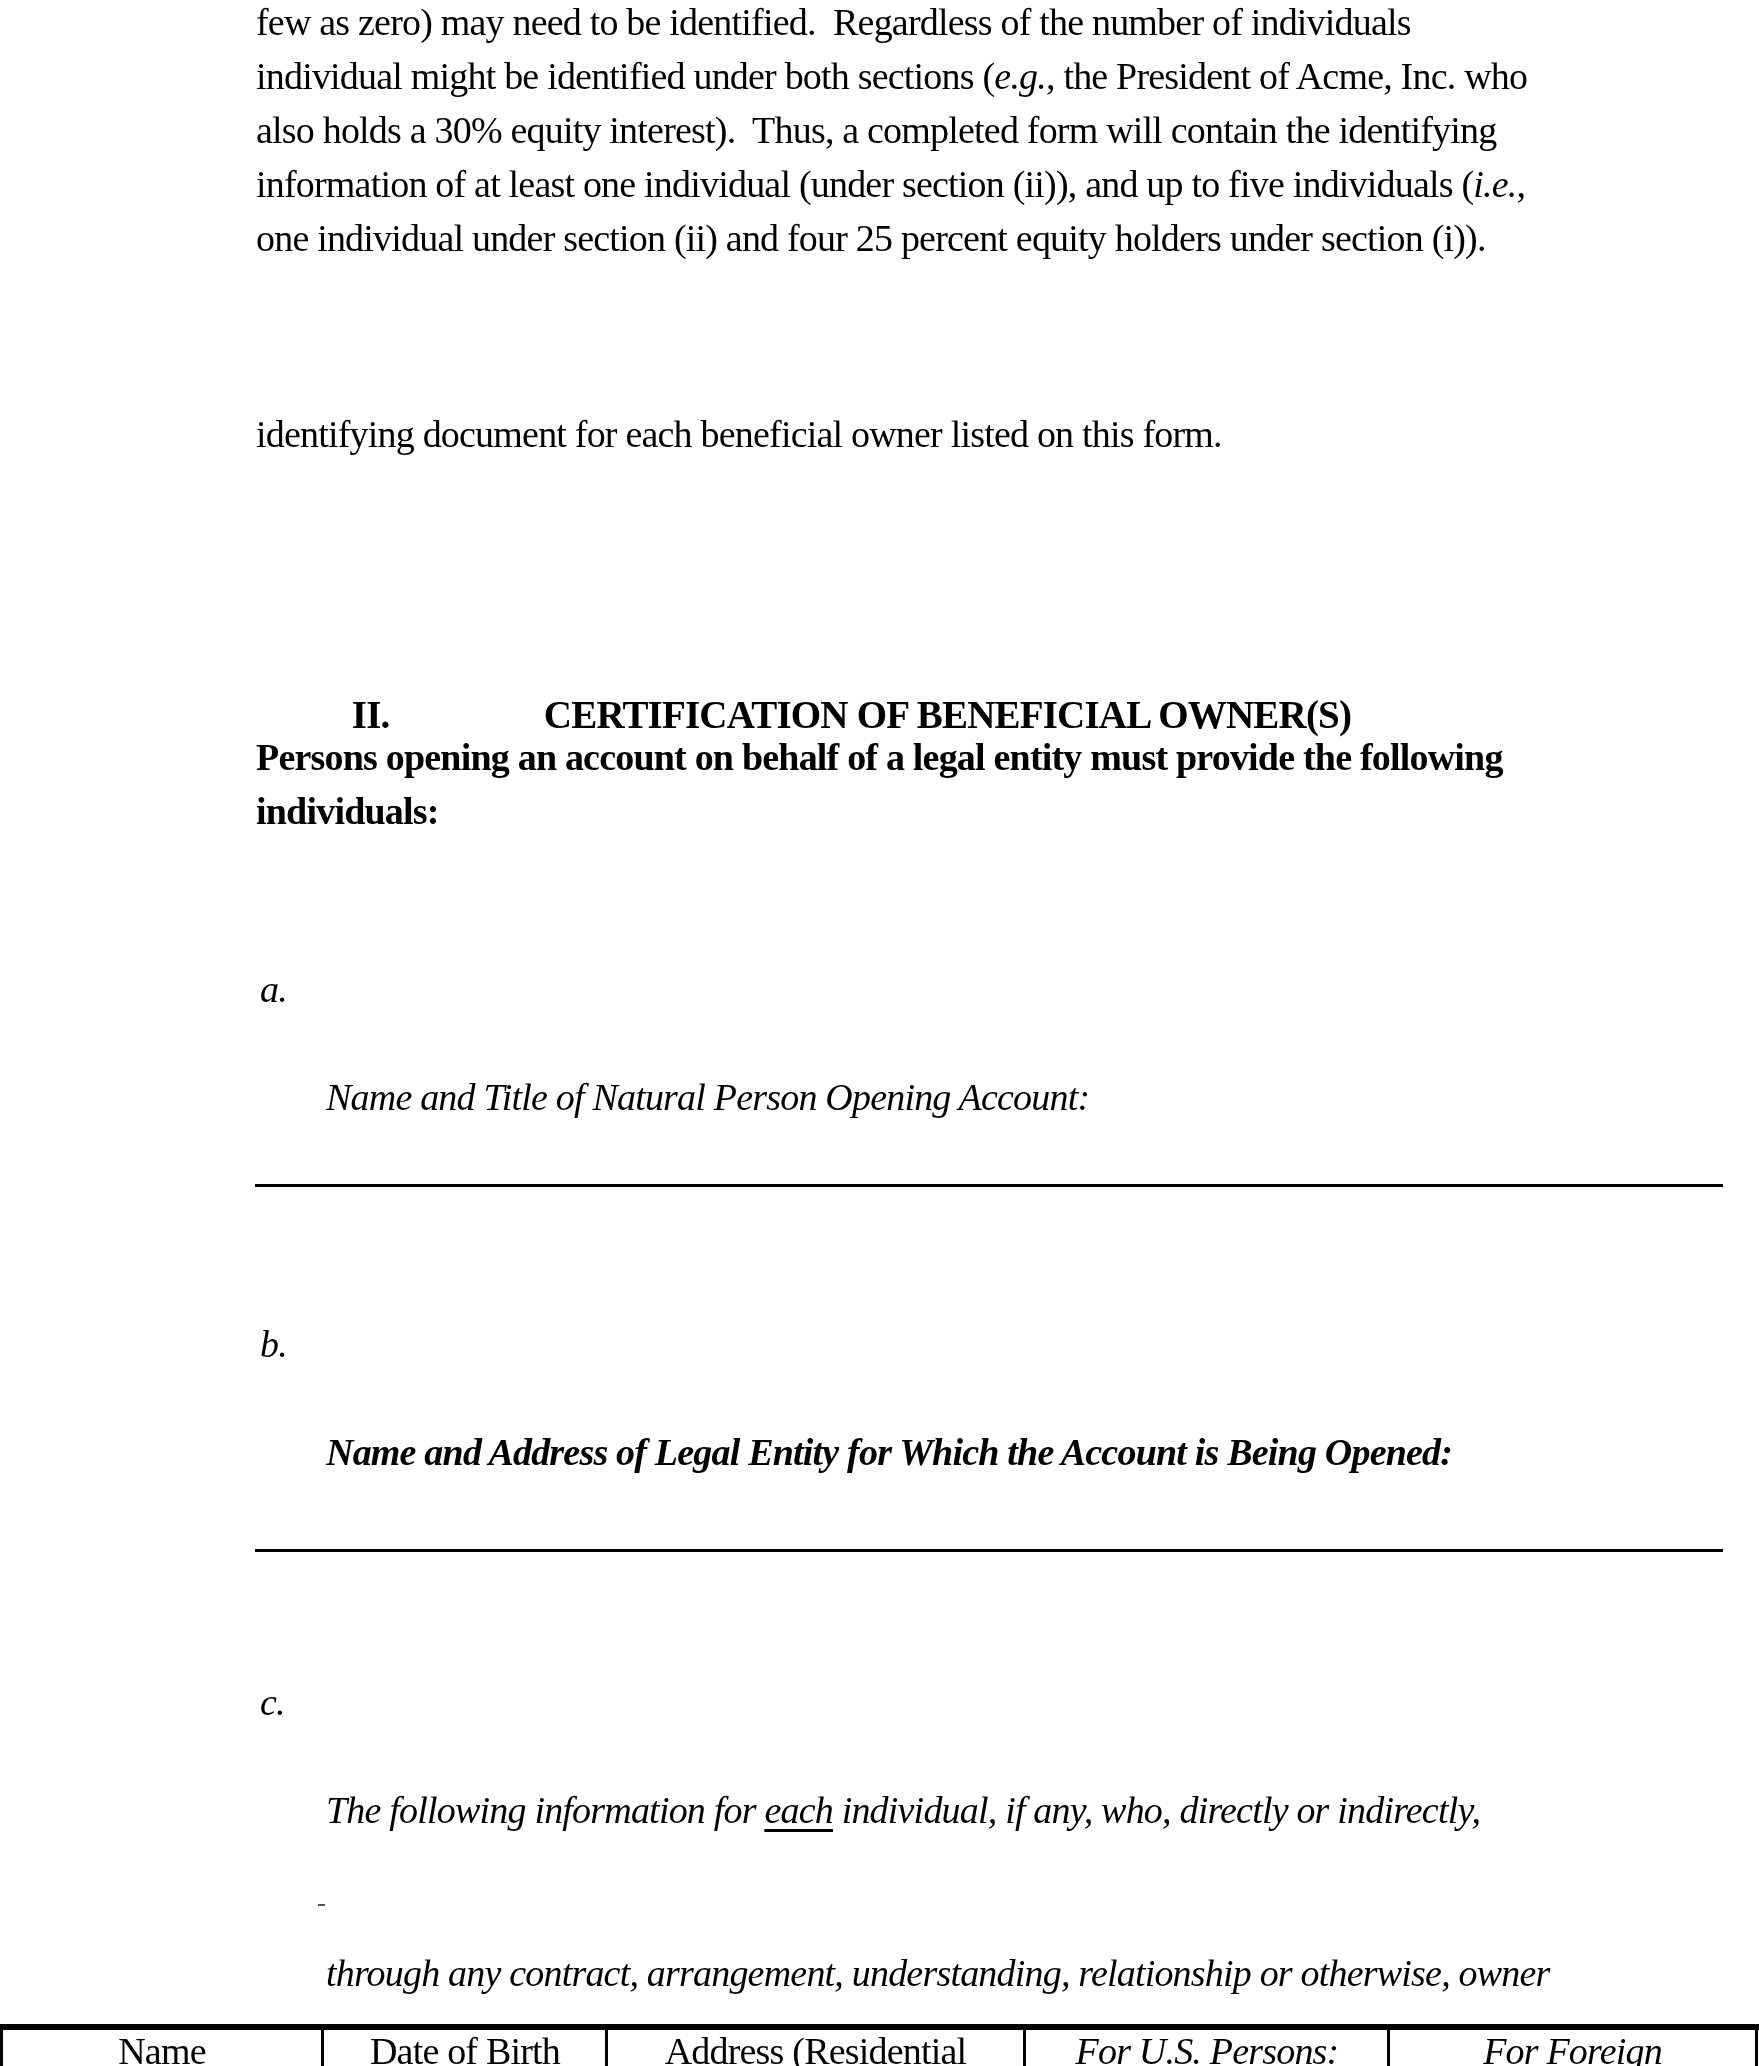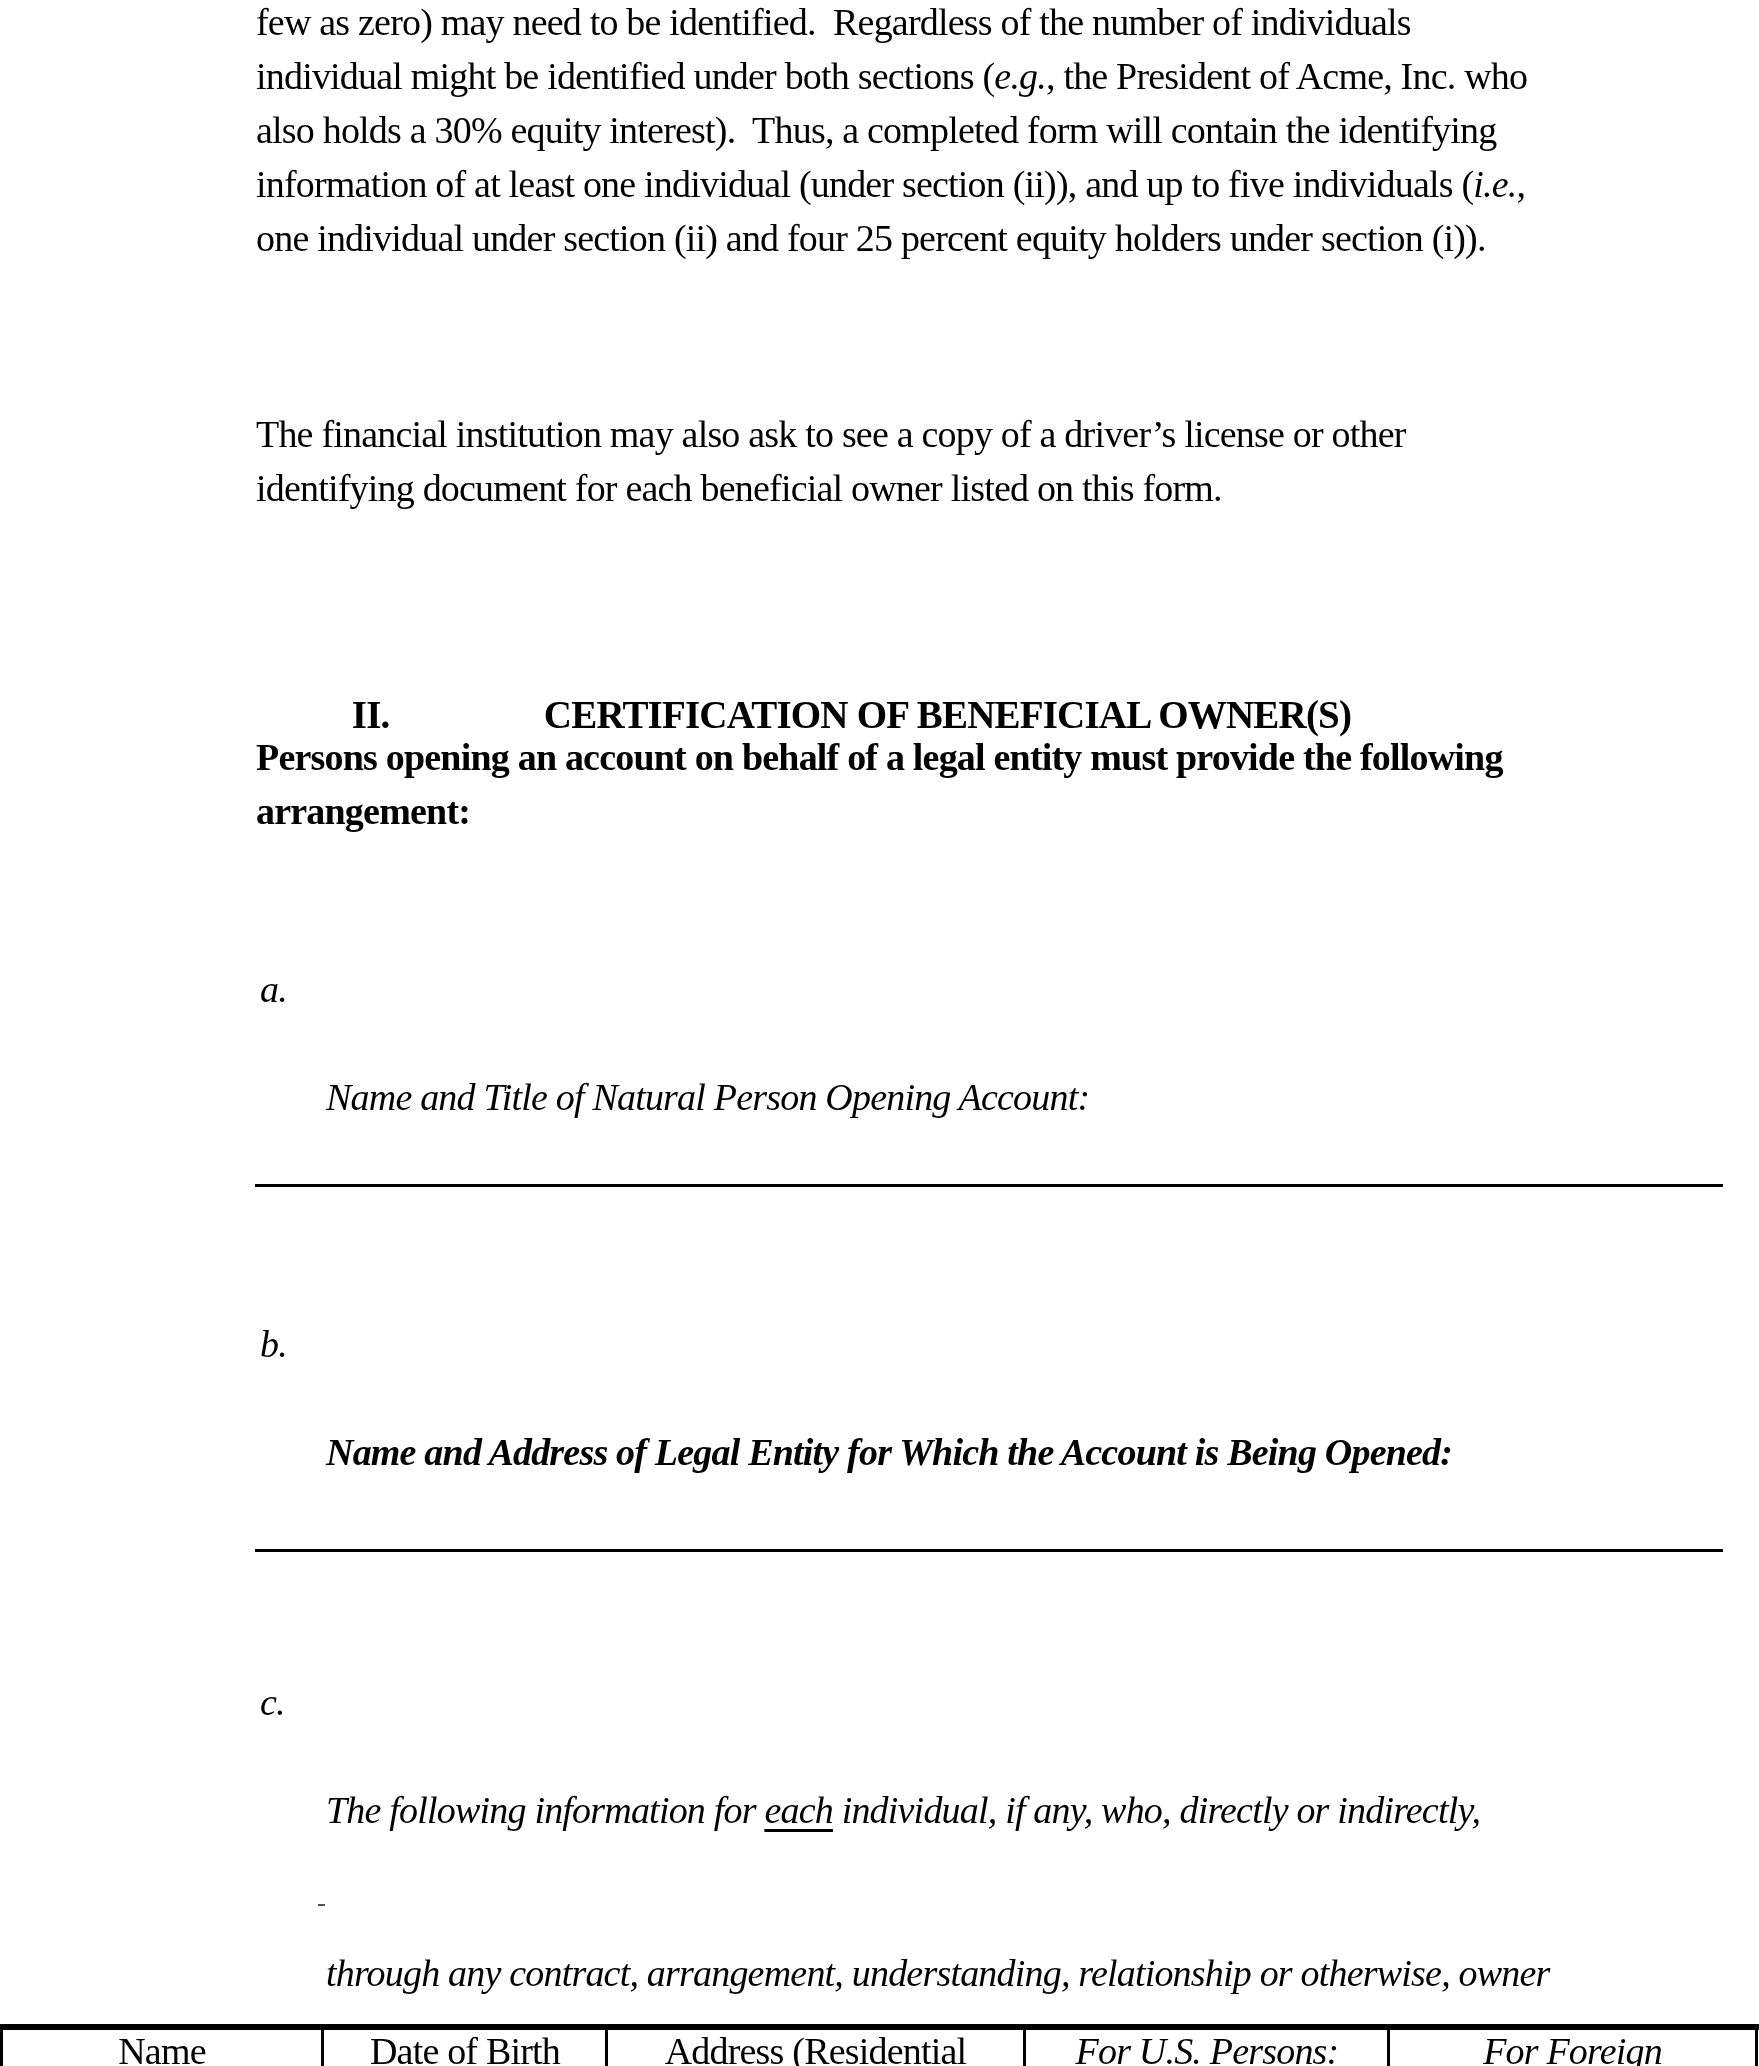--- a/index.html
+++ b/index.html
@@ -91,31 +91,30 @@
 
   <div class="block" style="left:256px; top:-5.4px;">
     <span class="line">few as zero) may need to be identified.  Regardless of the number of individuals</span>
     <span class="line"><span>individual might be identified under both sections (</span><span class="it">e.g.</span><span>, the President of Acme, Inc. who</span></span>
     <span class="line">also holds a 30% equity interest).  Thus, a completed form will contain the identifying</span>
     <span class="line"><span>information of at least one individual (under section (ii)), and up to five individuals (</span><span class="it">i.e.</span><span>,</span></span>
     <span class="line">one individual under section (ii) and four 25 percent equity holders under section (i)).</span>
   </div>
 
   <div class="block" style="left:256px; top:407px;">
-    <span class="line">The financial institution may also ask to see a copy of a driver’s license or other</span>
     <span class="line">identifying document for each beneficial owner listed on this form.</span>
   </div>
 
   <div class="heading">
     <span class="hnum">II.</span><span>CERTIFICATION OF BENEFICIAL OWNER(S)</span>
   </div>
 
   <div class="block bold" style="left:256px; top:730px;">
     <span class="line">Persons opening an account on behalf of a legal entity must provide the following</span>
-    <span class="line">arrangement:</span>
+    <span class="line">individuals:</span>
   </div>
 
   <span class="item-marker" style="top:962px;">a.</span>
   <div class="item-text" style="top:962px;">
     <span class="line">Name and Title of Natural Person Opening Account:</span>
   </div>
 
   <div class="rule" style="top:1184px;"></div>
 
   <span class="item-marker" style="top:1317px;">b.</span>

